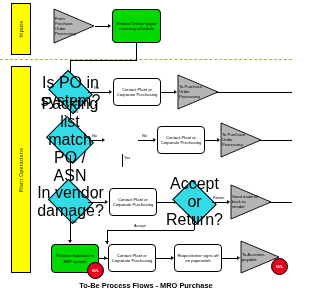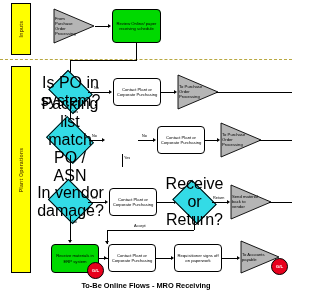--- a/index.html
+++ b/index.html
@@ -282,21 +282,21 @@
   <div class="node box" style="left:109px; top:188px; width:48px; height:28px;">
     <span class="txt">Contact Plant or Corporate Purchasing</span>
   </div>
 
   <div class="ln h" style="left:157px; top:201.6px; width:18px;"></div>
   <div class="arrowhead right" style="left:174px; top:200px;"></div>
 
   <div class="diamond" style="left:177px; top:188px; width:35px; height:28px;">
     <div class="shape"></div>
     <div class="txt-wrap">
-      <span class="txt">Receive or Return?</span>
+      <span class="txt">Accept or Return?</span>
     </div>
   </div>
 
   <div class="ln h" style="left:212px; top:201.6px; width:16px;"></div>
   <div class="arrowhead right" style="left:227px; top:200px;"></div>
   <span class="edge-label" style="left:213px; top:196px;">Return</span>
 
   <div class="tri" style="left:230px; top:184px; width:42px; height:36px;">
     <svg width="42" height="36" viewBox="0 0 42 36">
       <polygon points="1,1 41,18 1,35" fill="#b5b5b5" stroke="#000000" stroke-width="0.9"></polygon>
@@ -342,15 +342,15 @@
   <div class="tri" style="left:240px; top:240px; width:40px; height:34px;">
     <svg width="40" height="34" viewBox="0 0 40 34">
       <polygon points="1,1 39,17 1,33" fill="#b5b5b5" stroke="#000000" stroke-width="0.9"></polygon>
     </svg>
     <div class="txt">To Accounts payable</div>
   </div>
   <div class="gl-dot" style="left:271px; top:258px; width:15px; height:15px;">
     <span class="txt">G/L</span>
   </div>
 
-  <div class="chart-title" style="top:281px;">To-Be Online Flows - MRO Receiving</div>
+  <div class="chart-title" style="top:281px;">To-Be Process Flows - MRO Purchase</div>
 
 </div>
 
 </body></html>

